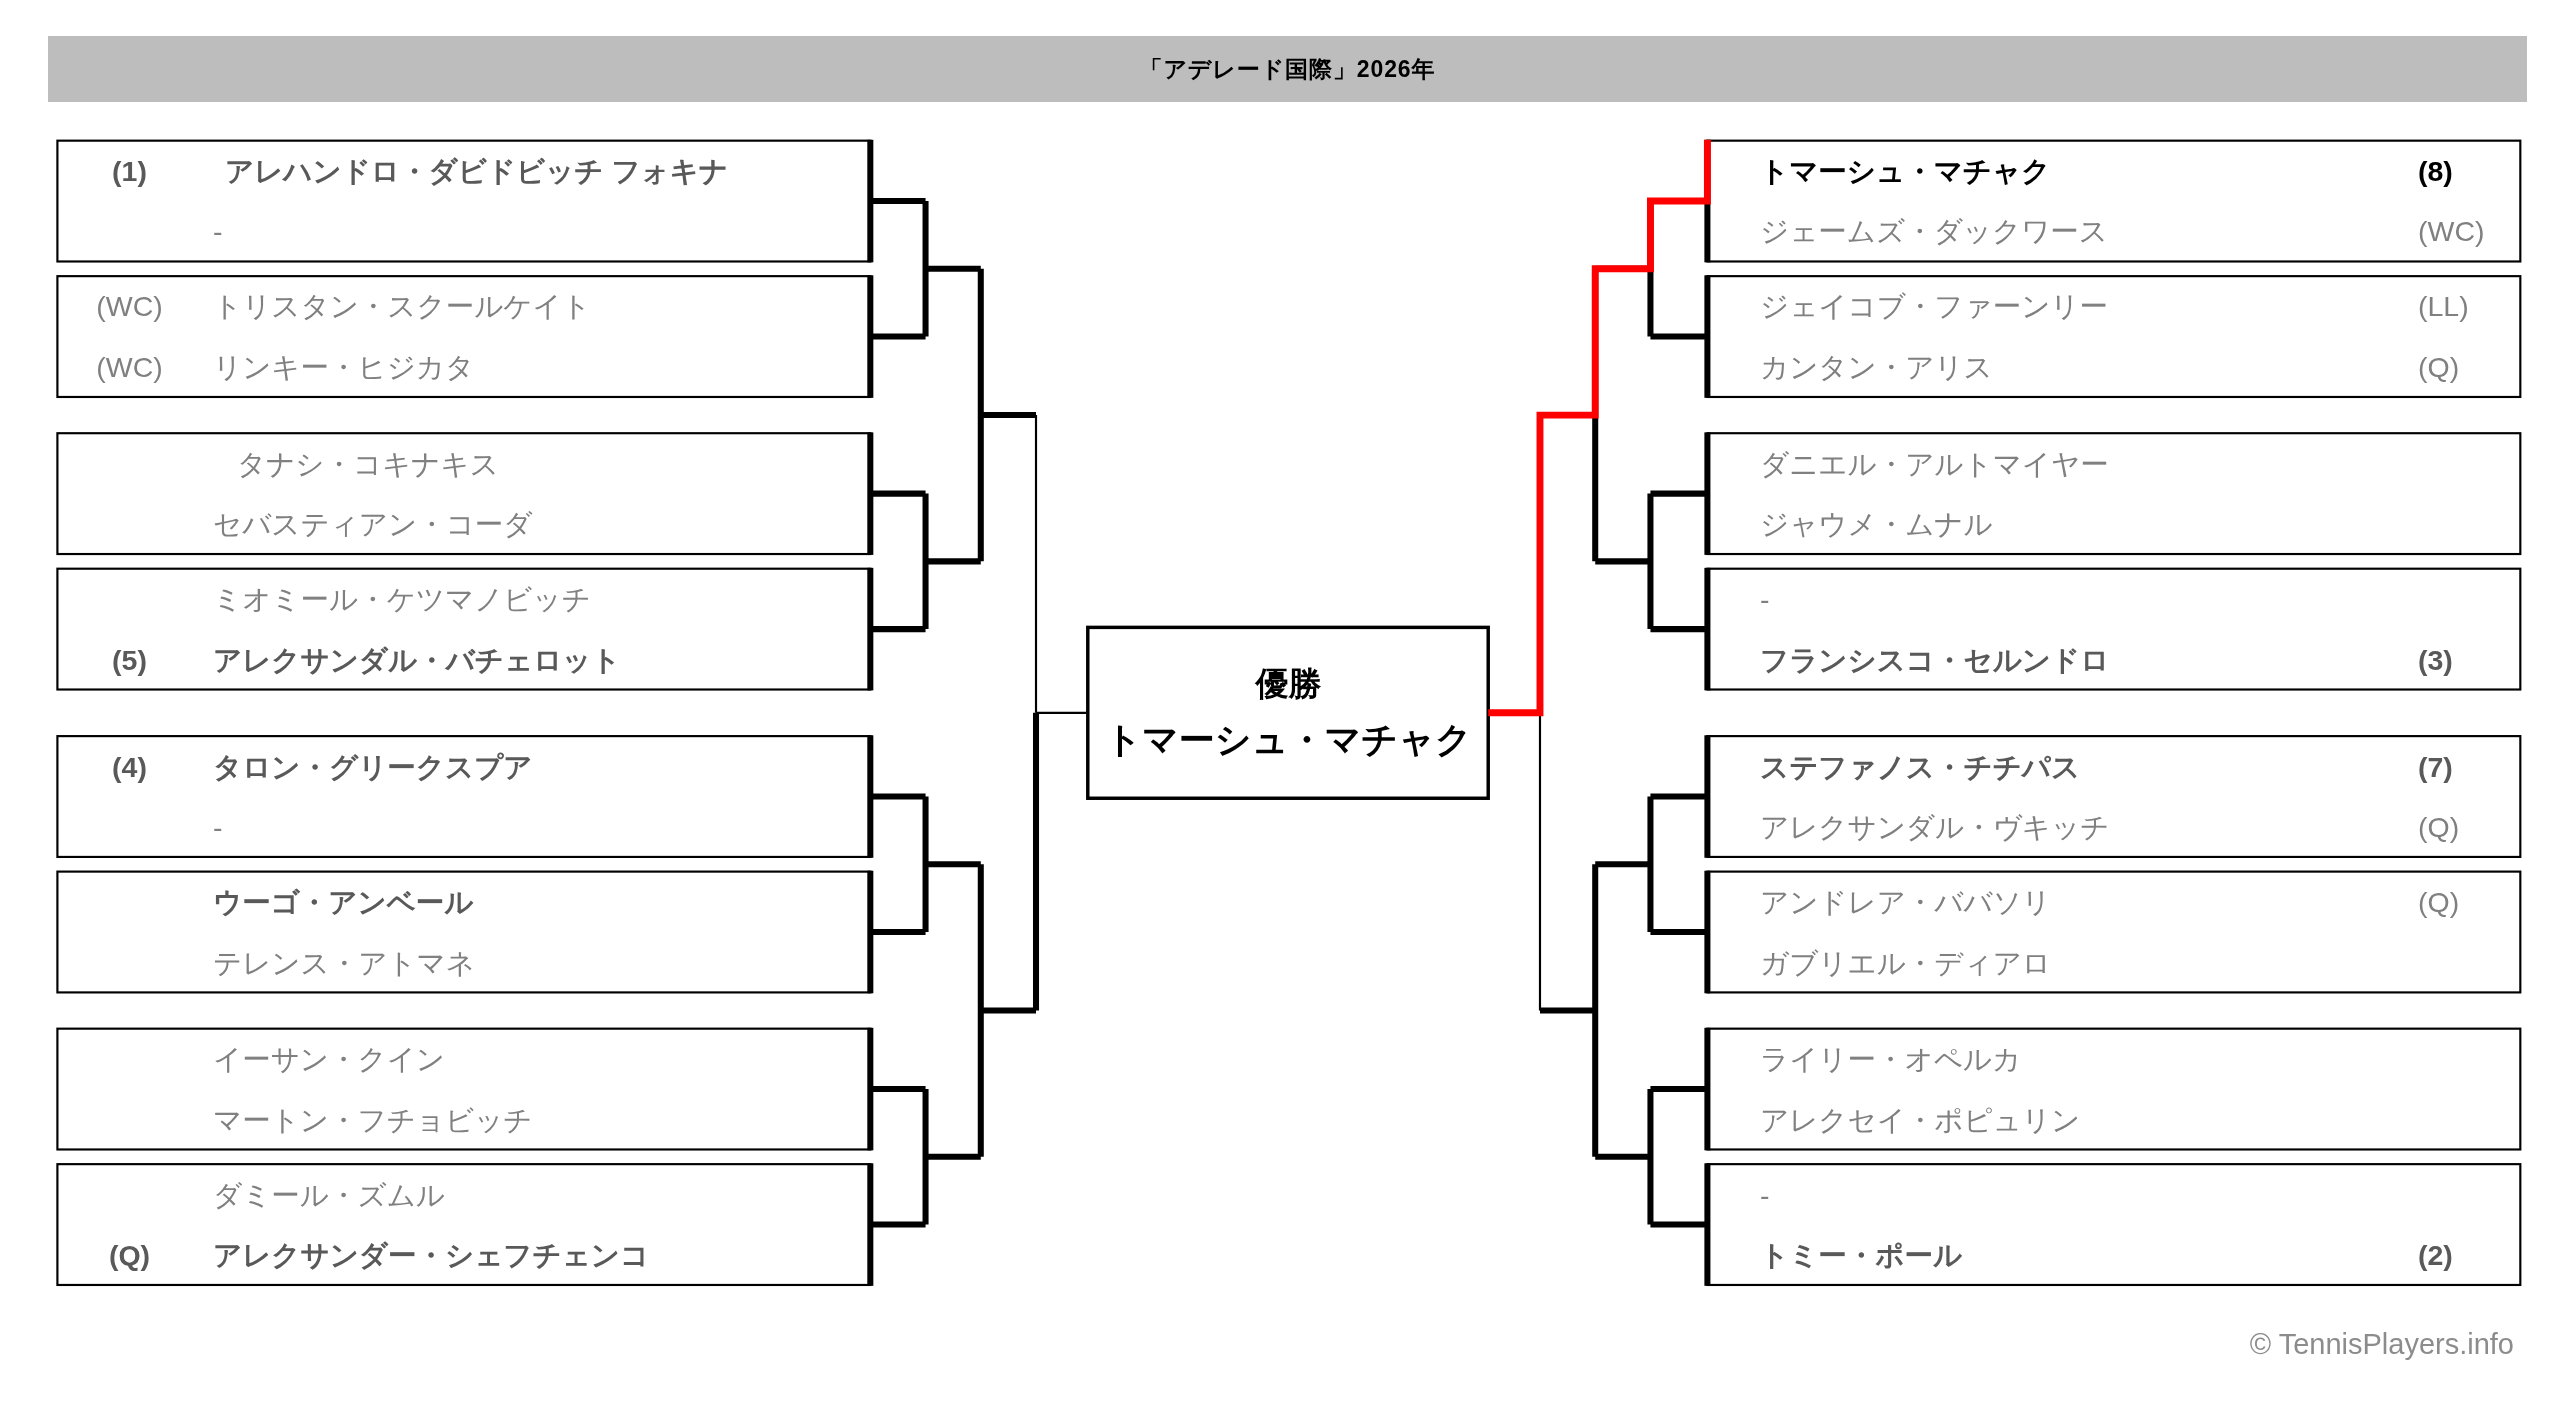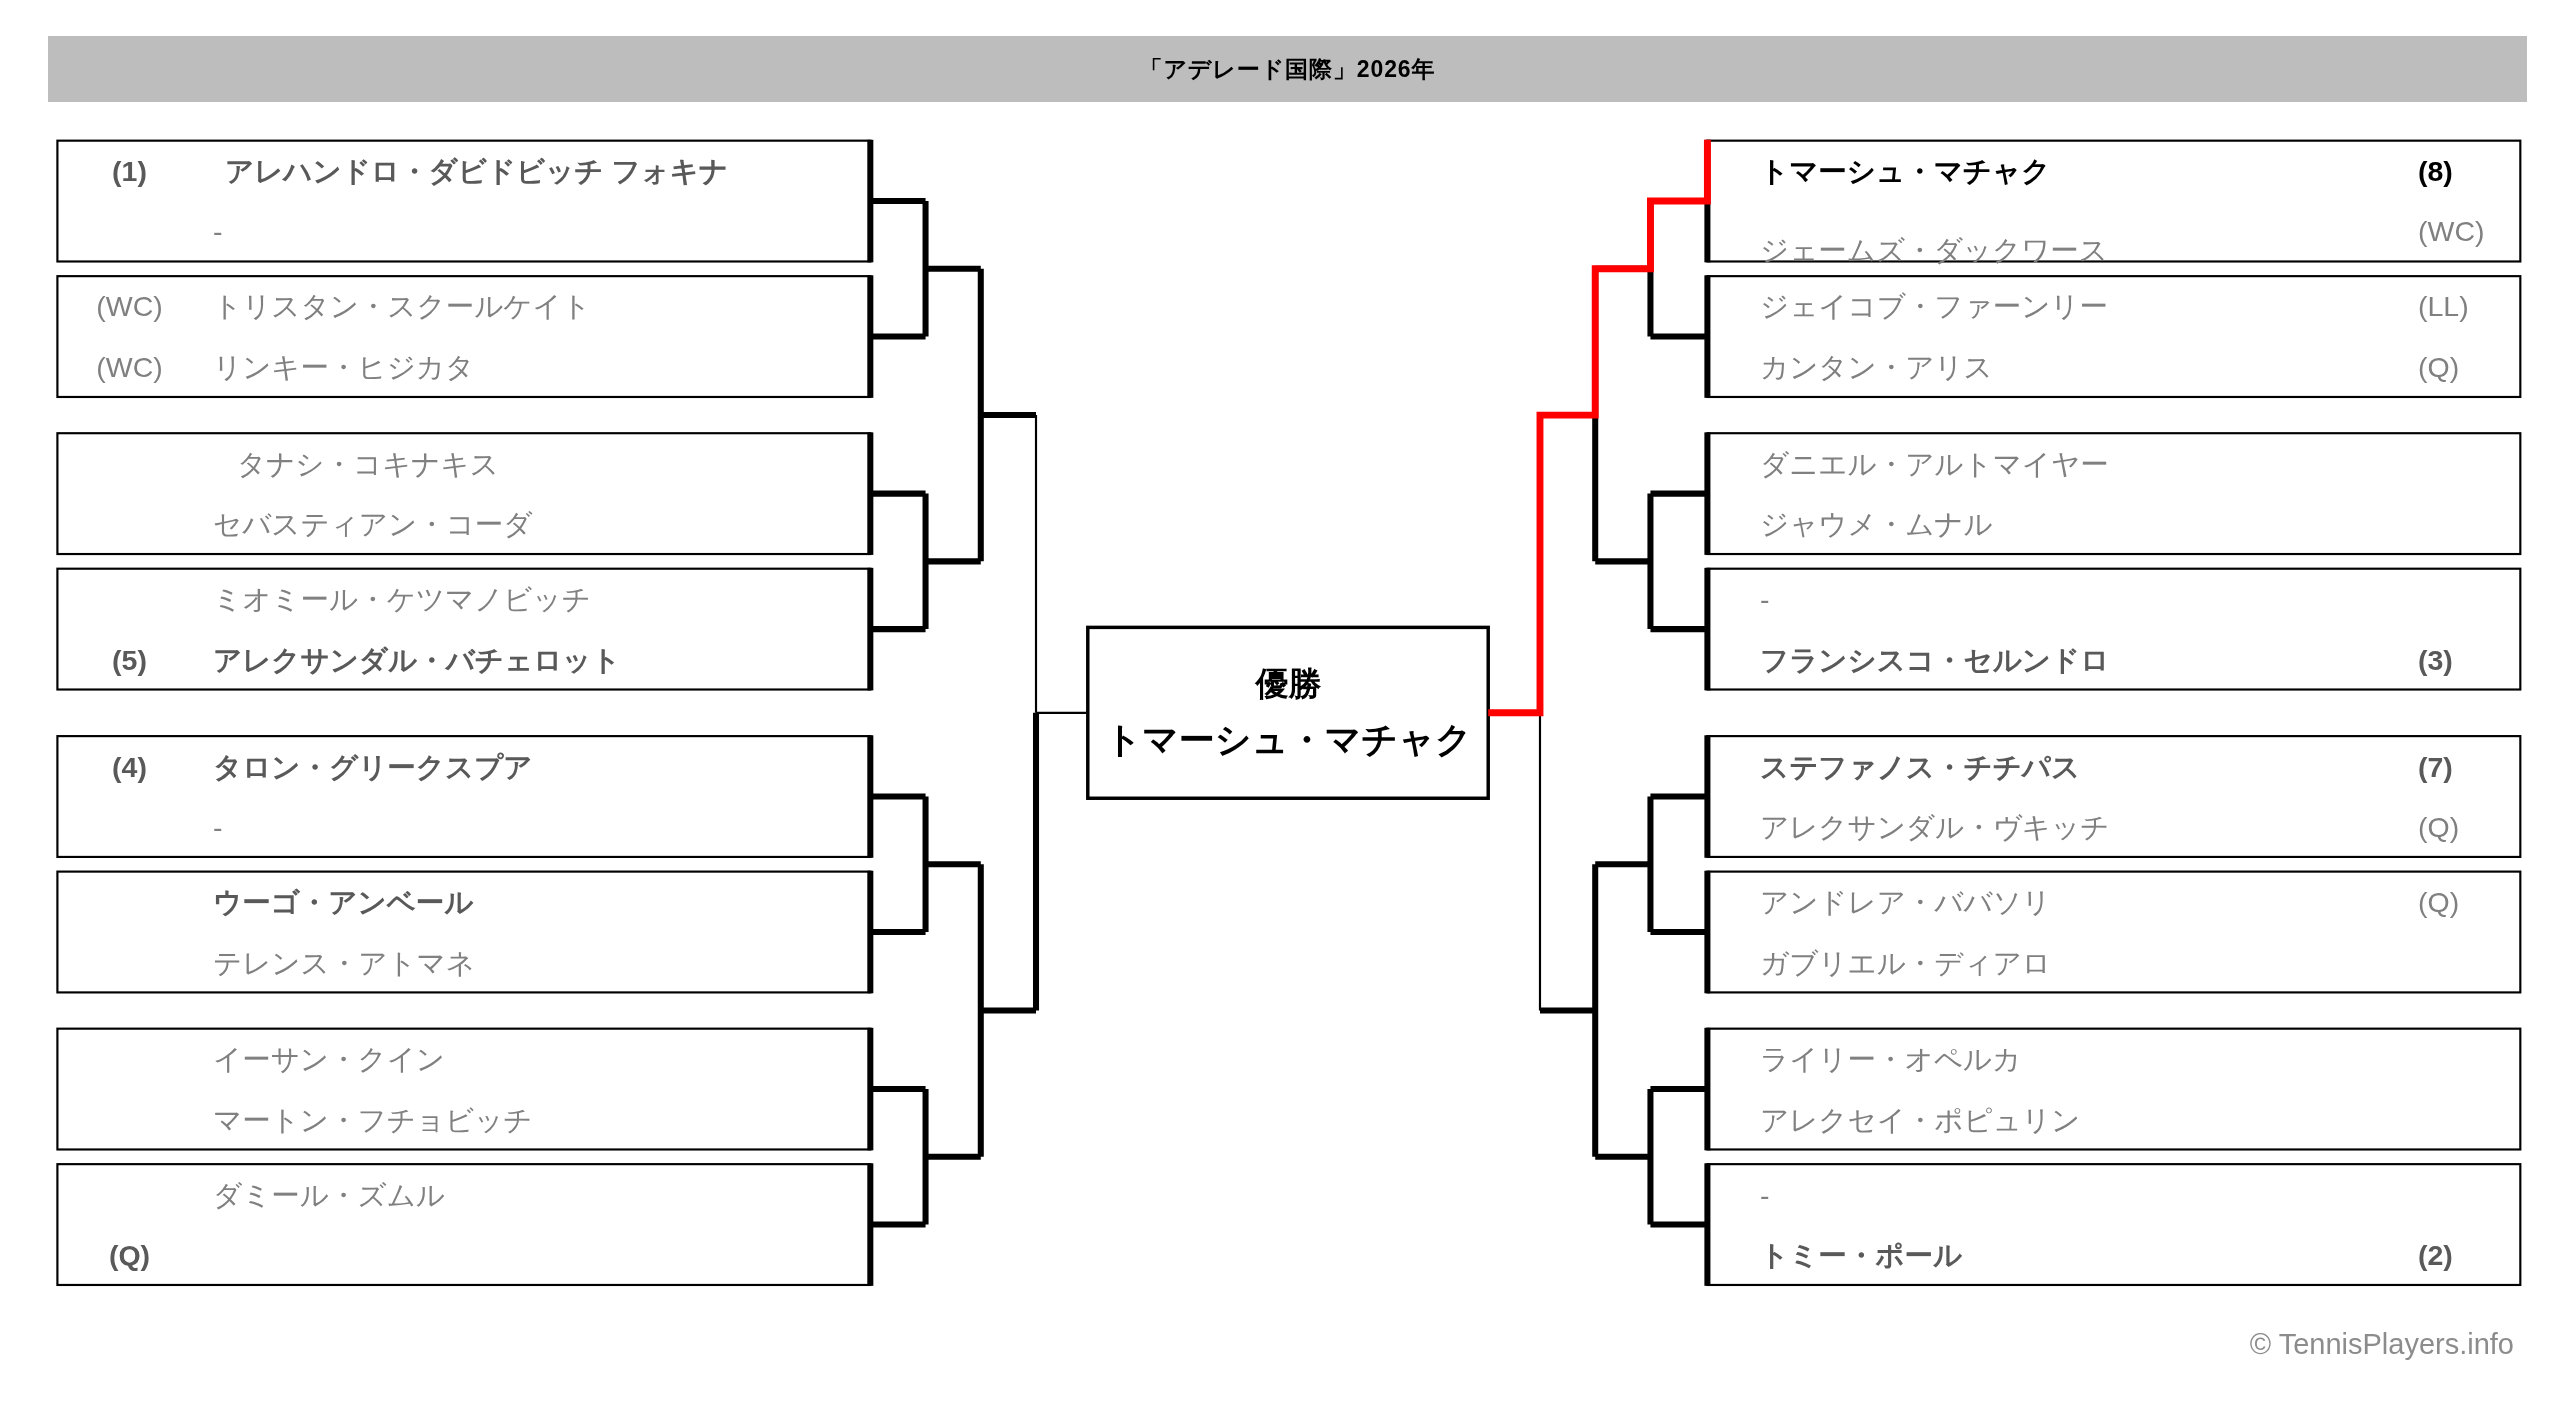--- a/index.html
+++ b/index.html
@@ -182,28 +182,29 @@
       <div class="player-row t-normal" style="left: 57px; width: 813px; top: 1101px;">
         <span class="seed-tag" style="left: 15.5px;"></span>
         <span class="player-name" style="left: 156px;">マートン・フチョビッチ</span>
       </div>
       <div class="player-row t-normal" style="left: 57px; width: 813px; top: 1176px;">
         <span class="seed-tag" style="left: 15.5px;"></span>
         <span class="player-name" style="left: 156px;">ダミール・ズムル</span>
       </div>
       <div class="player-row t-winner" style="left: 57px; width: 813px; top: 1236px;">
         <span class="seed-tag" style="left: 15.5px;">(Q)</span>
+        <span class="player-name" style="left: 156px;">アレクサンダー・シェフチェンコ</span>
       </div>
       <div class="player-row t-champion" style="left: 1708px; width: 813px; top: 152px;">
         <span class="seed-tag right-side" style="left: 710px;">(8)</span>
         <span class="player-name" style="left: 52px;">トマーシュ・マチャク</span>
       </div>
       <div class="player-row t-normal" style="left: 1708px; width: 813px; top: 212px;">
         <span class="seed-tag right-side" style="left: 710px;">(WC)</span>
-        <span class="player-name" style="left: 52px; margin-top: 19px;">ジェームズ・ダックワース</span>
+        <span class="player-name" style="left: 52px;">ジェームズ・ダックワース</span>
       </div>
       <div class="player-row t-normal" style="left: 1708px; width: 813px; top: 287px;">
         <span class="seed-tag right-side" style="left: 710px;">(LL)</span>
         <span class="player-name" style="left: 52px;">ジェイコブ・ファーンリー</span>
       </div>
       <div class="player-row t-normal" style="left: 1708px; width: 813px; top: 348px;">
         <span class="seed-tag right-side" style="left: 710px;">(Q)</span>
         <span class="player-name" style="left: 52px;">カンタン・アリス</span>
       </div>
       <div class="player-row t-normal" style="left: 1708px; width: 813px; top: 445px;">

